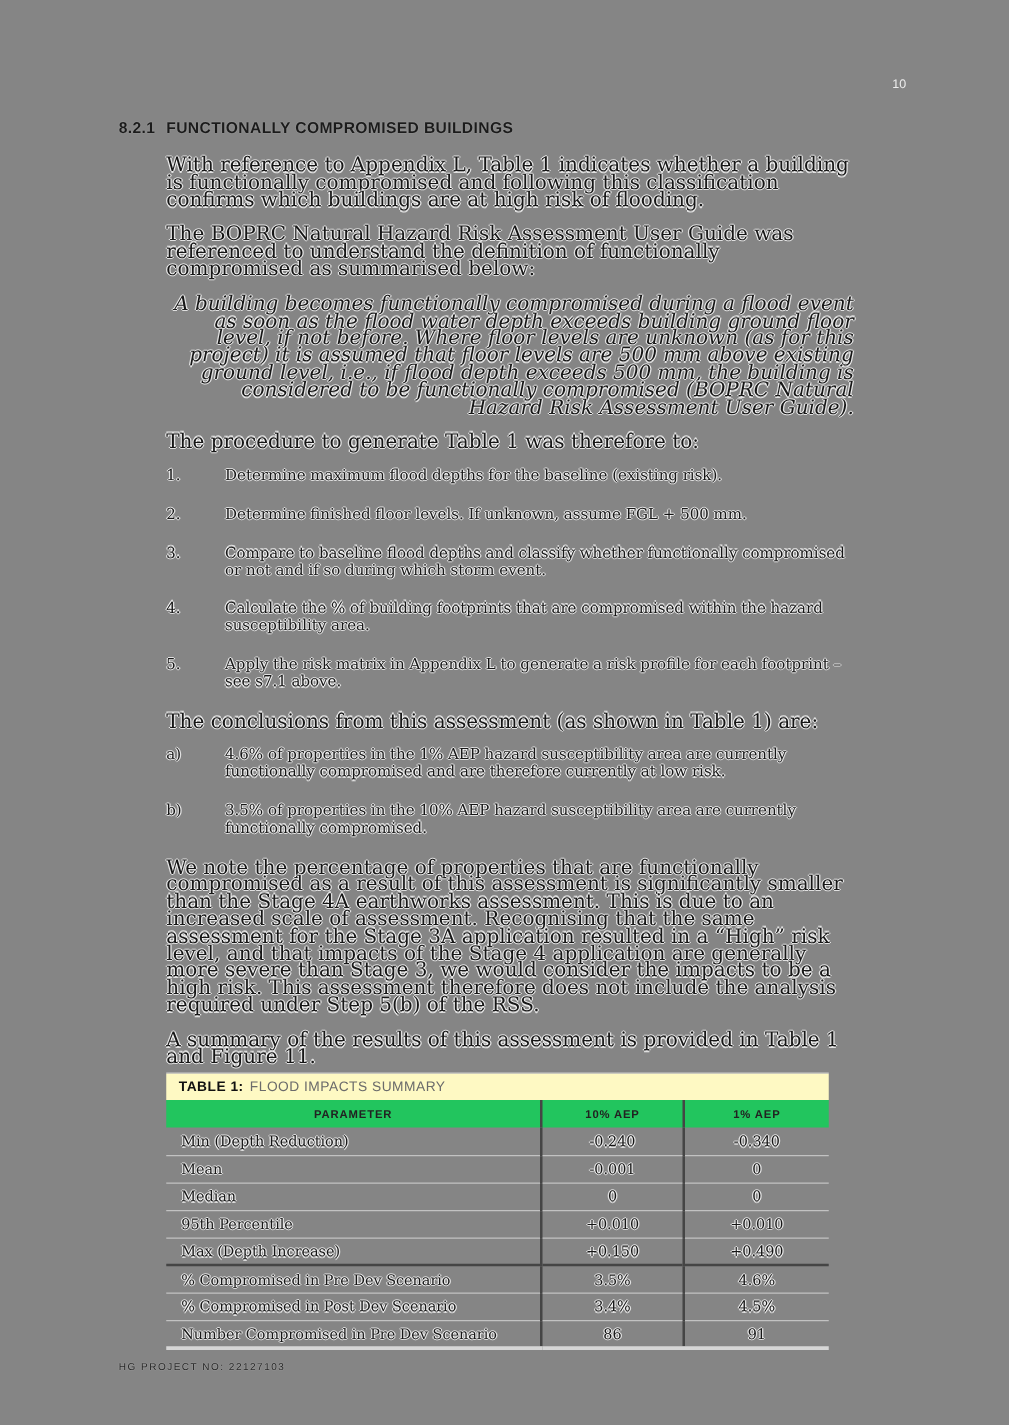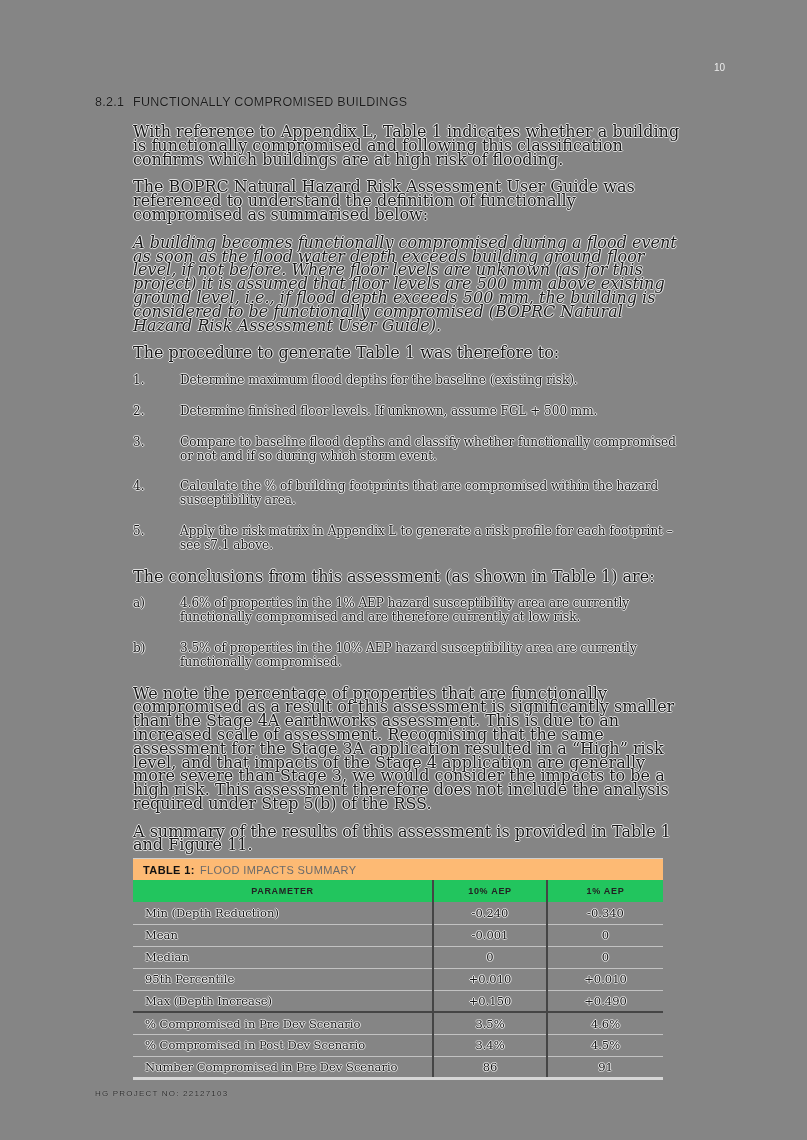--- a/index.html
+++ b/index.html
@@ -28,54 +28,54 @@
     text-shadow:
       -1px 0 0 rgba(255,255,255,0.75),
        1px 0 0 rgba(255,255,255,0.75),
        0 -1px 0 rgba(255,255,255,0.75),
        0 1px 0 rgba(255,255,255,0.75);
   }
   .section-heading {
     display: flex;
     margin-left: -38px;
     font-family: "Liberation Sans", sans-serif;
-    font-weight: normal;
+    font-weight: bold;
     font-size: 12.5px;
     letter-spacing: 0.3px;
     color: #1b1b1b;
     text-shadow: 0 0 1px rgba(255,255,255,0.4);
     margin-bottom: 16px;
   }
   .section-heading .h-num { width: 38px; }
   p.body-text {
     font-size: 16px;
     line-height: 13.8px;
     margin-bottom: 14px;
     text-align: left;
   }
-  p.quote { font-style: italic; }
+  p.quote { font-style: italic; text-align: right; }
   .olist { margin-bottom: 3px; }
   .olist-item {
     display: flex;
     font-size: 12px;
     line-height: 13.8px;
     margin-bottom: 17px;
   }
   .olist-item .num { width: 47px; flex: 0 0 47px; }
   .olist-item .txt { flex: 1; }
 
   
   .impact-table {
     width: 530px;
     margin-top: 4px;
     border-top: 1px solid rgba(255,255,255,0.6);
     font-family: "Liberation Sans", sans-serif;
   }
   .tbl-title {
-    background: #fdba74;
+    background: #fef9c3;
     height: 21px;
     display: flex;
     align-items: center;
     padding-left: 10px;
     font-size: 11px;
     letter-spacing: 0.4px;
   }
   .tbl-title .t-label { font-weight: bold; color: #111; margin-right: 5px; }
   .tbl-title .t-text  { color: #6b6b6b; }
   table.grid { width: 100%; border-collapse: collapse; table-layout: fixed; }

